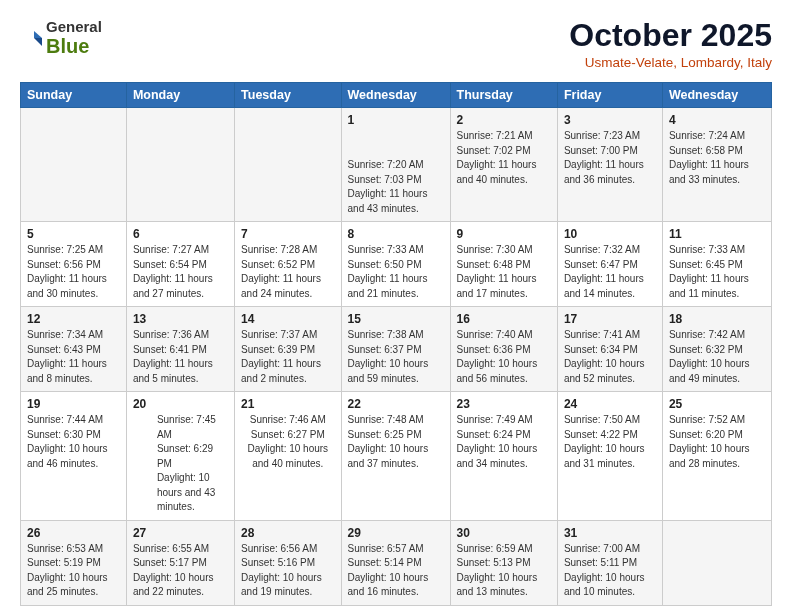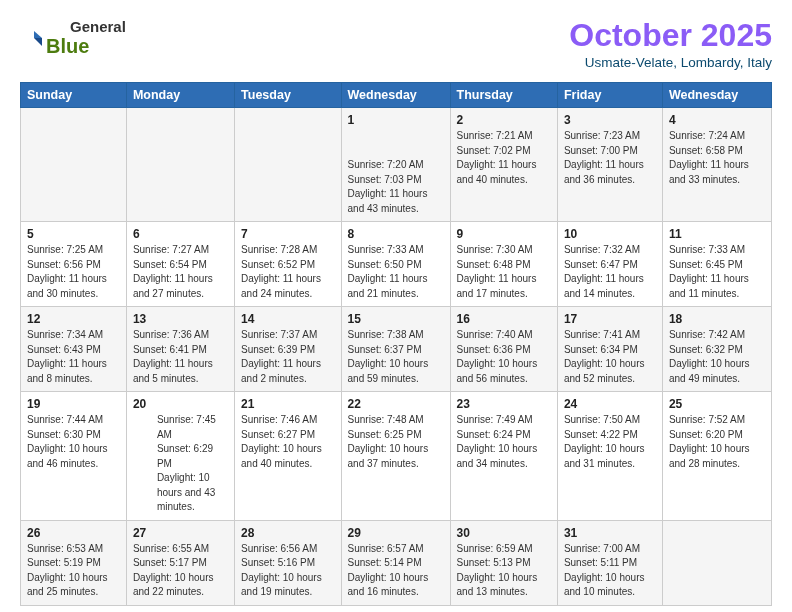--- a/index.html
+++ b/index.html
@@ -27,45 +27,44 @@
     }
     .logo-text {
       display: flex;
       flex-direction: column;
       line-height: 1.15;
     }
     .logo-general {
       font-size: 15px;
       font-weight: bold;
       color: #333;
-      margin-left: 24px;
     }
     .logo-blue {
       font-size: 20px;
       font-weight: bold;
       color: #4d7c0f;
     }
     .logo-icon {
       width: 22px;
       height: 22px;
       margin-right: 4px;
       margin-top: 2px;
     }
     .title-block {
       text-align: right;
     }
     .cal-title {
       font-size: 32px;
       font-weight: bold;
-      color: #8b5cf6;
+      color: #0f172a;
       line-height: 1.1;
     }
     .cal-subtitle {
       font-size: 13.5px;
-      color: #0c4a6e;
+      color: #c2410c;
       margin-top: 2px;
     }
     .calendar {
       width: 100%;
       border-collapse: collapse;
       border: 1px solid #bbb;
     }
     .calendar th {
       background: #2e6db4;
       color: #fff;
@@ -266,21 +265,21 @@
 Daylight: 10 hours and 46 minutes.</div>
           </td>
           <td>
             <span class="day-num">20</span>
             <div class="day-info" style="white-space: pre-line; margin-left: 24px;">Sunrise: 7:45 AM
 Sunset: 6:29 PM
 Daylight: 10 hours and 43 minutes.</div>
           </td>
           <td>
             <span class="day-num">21</span>
-            <div class="day-info" style="white-space: pre-line;">Sunrise: 7:46 AM
+            <div class="day-info" style="white-space: pre-line; text-align: center;">Sunrise: 7:46 AM
 Sunset: 6:27 PM
 Daylight: 10 hours and 40 minutes.</div>
           </td>
           <td>
             <span class="day-num">22</span>
             <div class="day-info" style="white-space: pre-line;">Sunrise: 7:48 AM
 Sunset: 6:25 PM
 Daylight: 10 hours and 37 minutes.</div>
           </td>
           <td>

